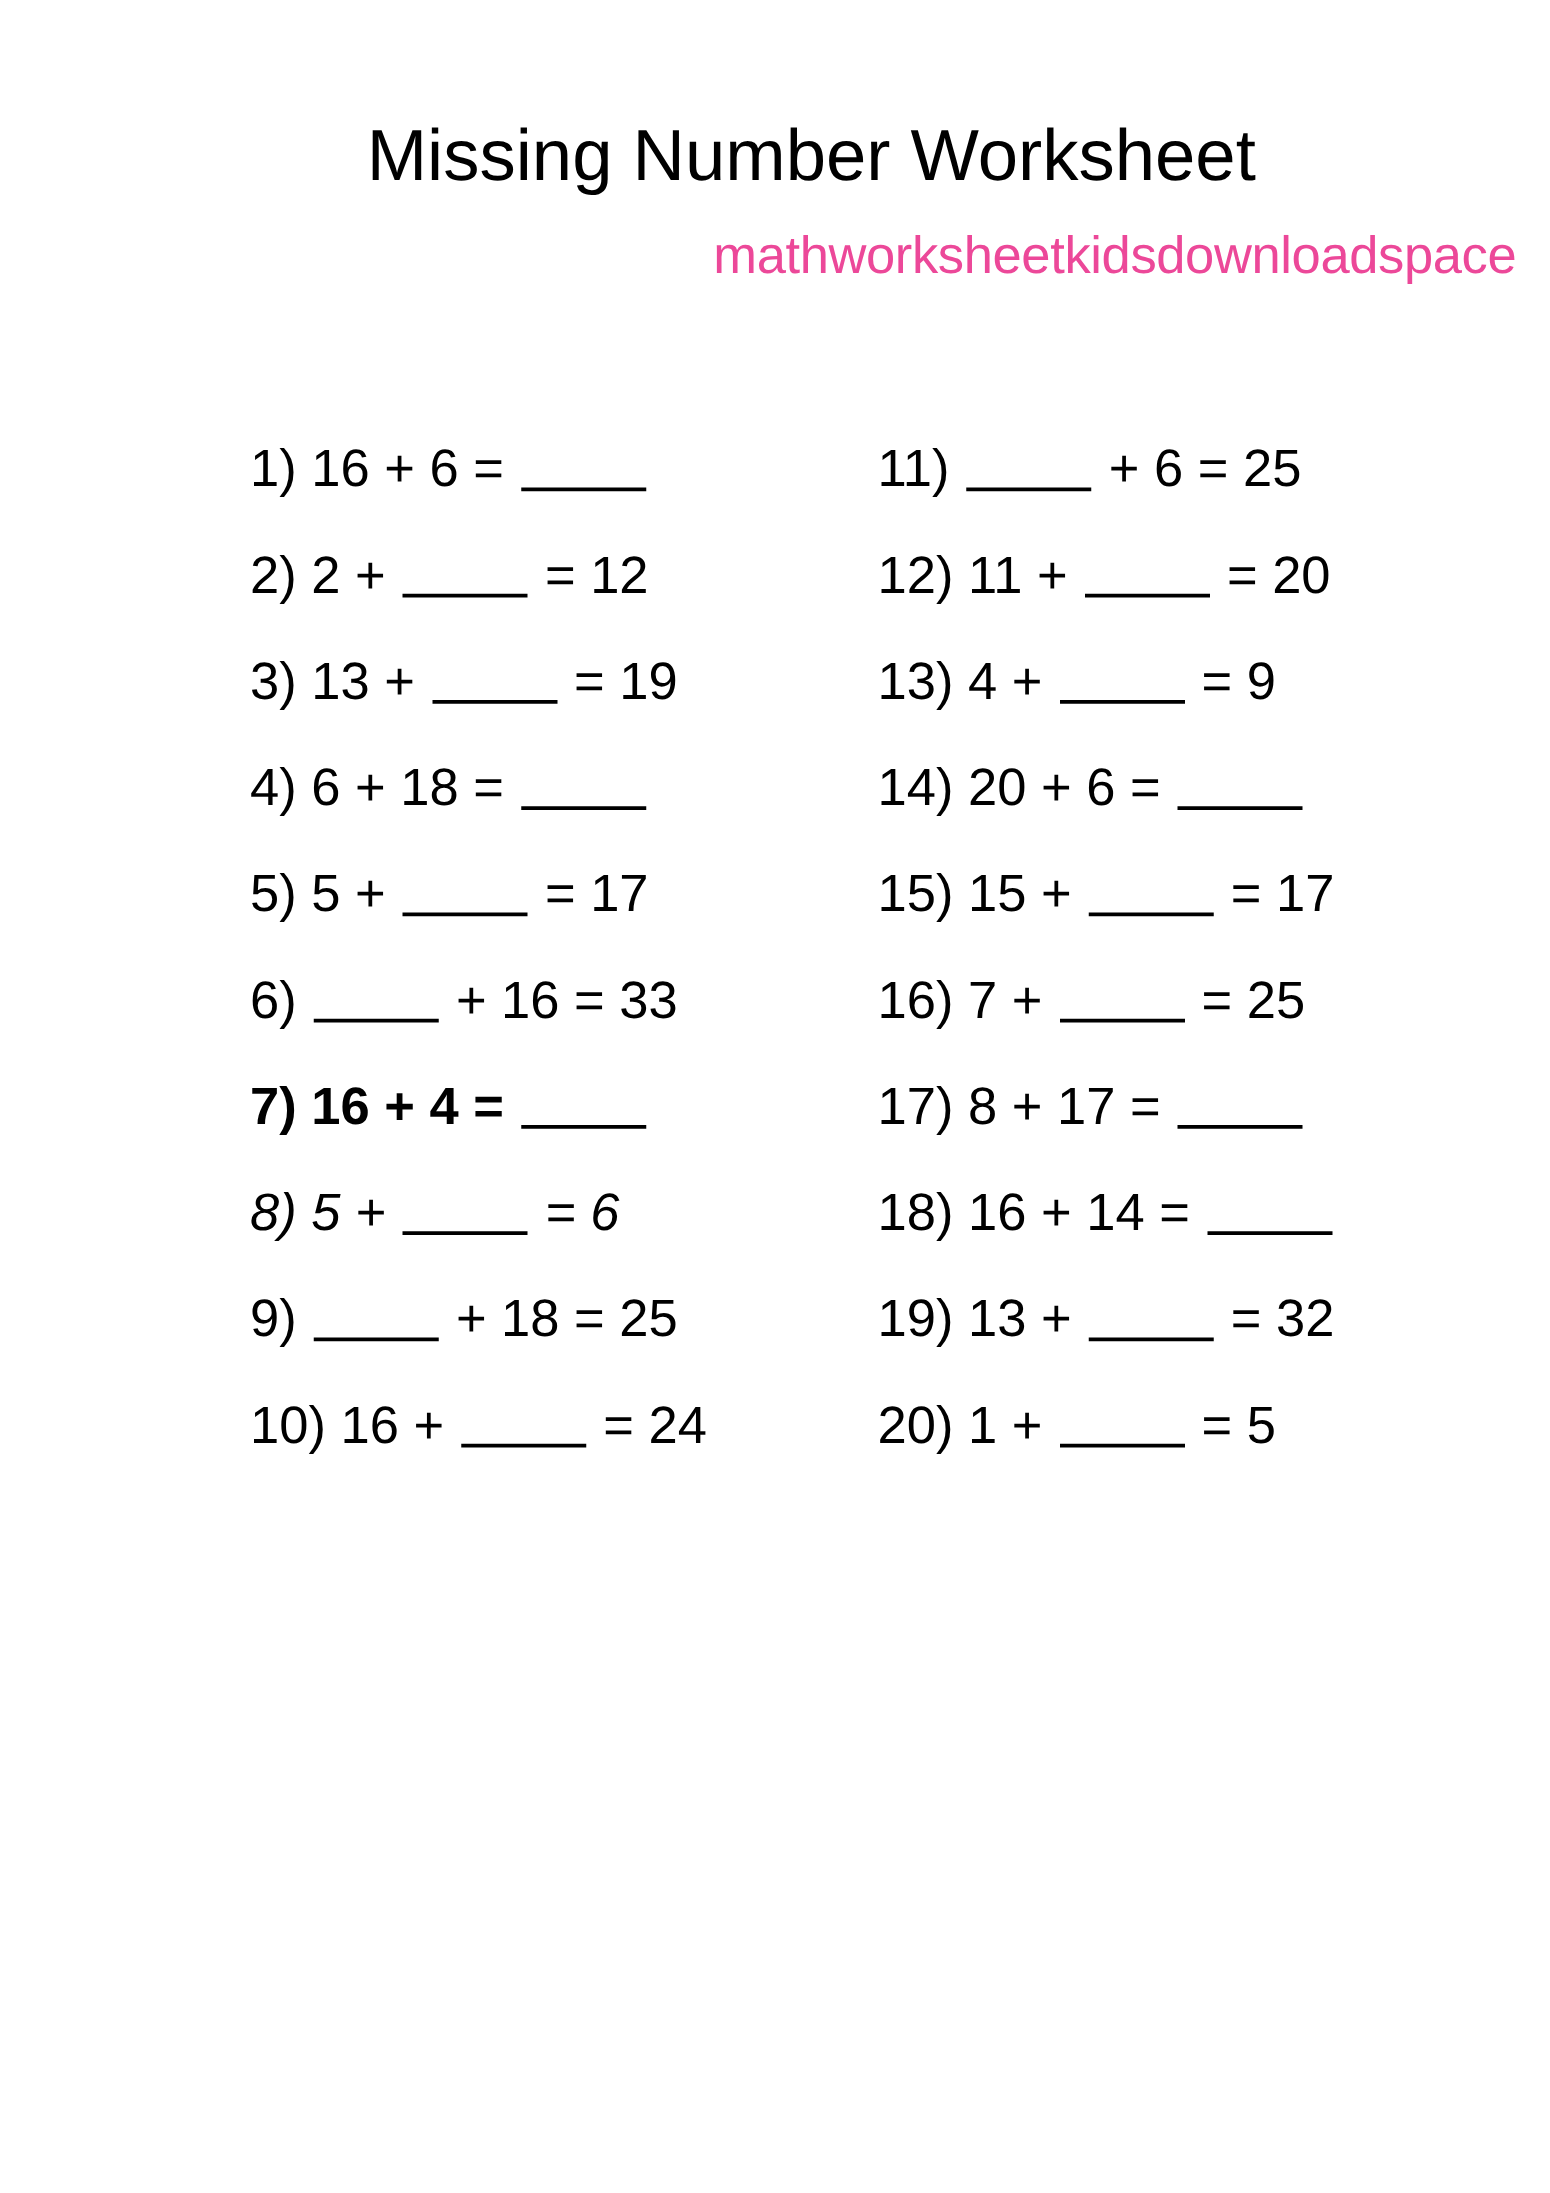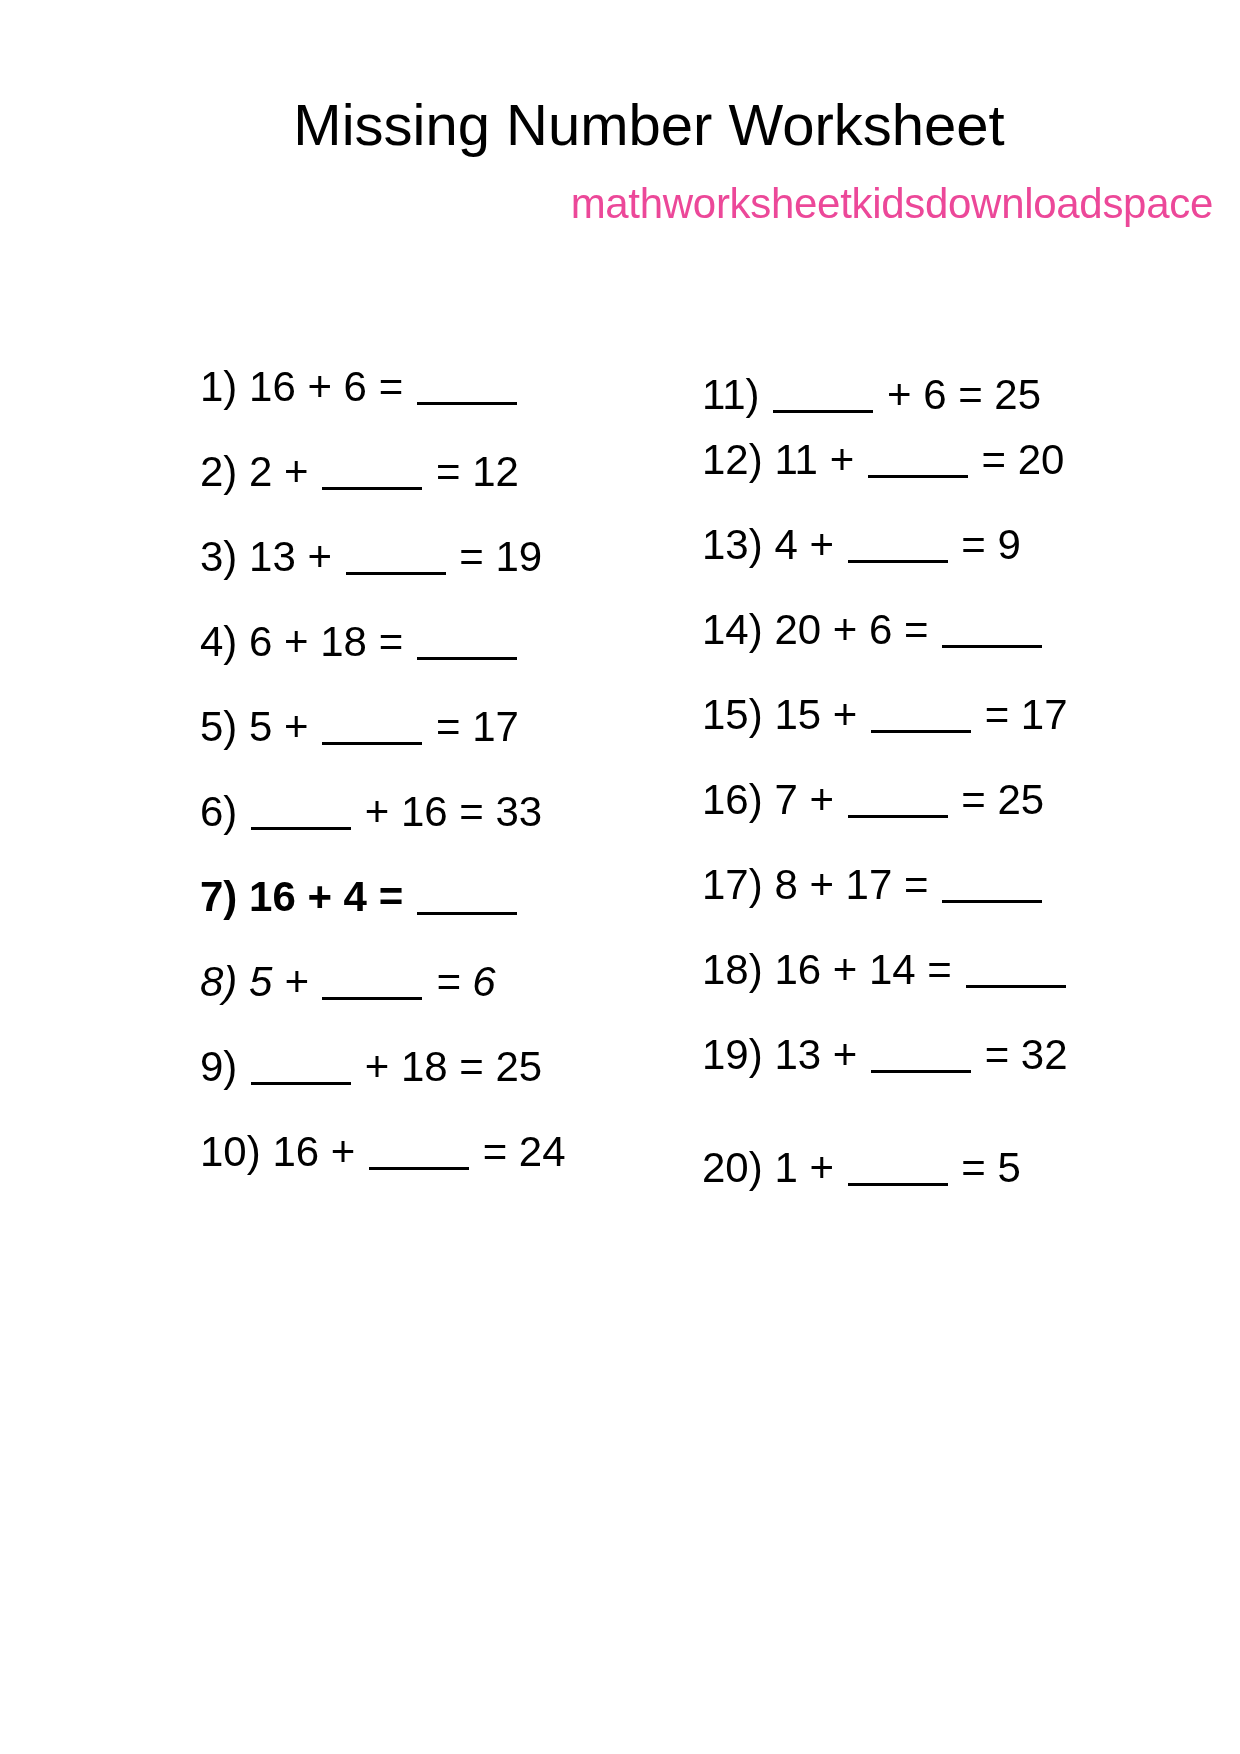--- a/index.html
+++ b/index.html
@@ -35,21 +35,21 @@
       line-height: 1;
       color: #ec4899;
       letter-spacing: -0.3px;
     }
     .problem {
       position: absolute;
       font-size: 42px;
       line-height: 1;
       white-space: pre;
     }
-    .col-left { left: 200px; margin-top: 12px; }
+    .col-left { left: 200px; }
     .col-right { left: 702px; }
     .blank {
       display: inline-block;
       width: 100px;
       border-bottom: 3px solid #000;
       height: 34px;
       vertical-align: baseline;
       margin: 0 2px;
       position: relative;
       top: 4px;
@@ -65,23 +65,23 @@
     <div class="problem col-left" style="top: 352px;"><span>1)</span> <span>16 + 6 =</span> <span class="blank"></span></div>
     <div class="problem col-left" style="top: 437px; text-align: center;"><span>2)</span> <span>2 +</span> <span class="blank"></span> <span>= 12</span></div>
     <div class="problem col-left" style="top: 522px;"><span>3)</span> <span>13 +</span> <span class="blank"></span> <span>= 19</span></div>
     <div class="problem col-left" style="top: 607px;"><span>4)</span> <span>6 + 18 =</span> <span class="blank"></span></div>
     <div class="problem col-left" style="top: 692px;"><span>5)</span> <span>5 +</span> <span class="blank"></span> <span>= 17</span></div>
     <div class="problem col-left" style="top: 777px;"><span>6)</span> <span class="blank"></span> <span>+ 16 = 33</span></div>
     <div class="problem col-left" style="top: 862px; font-weight: bold;"><span>7)</span> <span>16 + 4 =</span> <span class="blank"></span></div>
     <div class="problem col-left" style="top: 947px; font-style: italic;"><span>8)</span> <span>5 +</span> <span class="blank"></span> <span>= 6</span></div>
     <div class="problem col-left" style="top: 1032px;"><span>9)</span> <span class="blank"></span> <span>+ 18 = 25</span></div>
     <div class="problem col-left" style="top: 1117px;"><span>10)</span> <span>16 +</span> <span class="blank"></span> <span>= 24</span></div>
-    <div class="problem col-right" style="top: 372px;"><span>11)</span> <span class="blank"></span> <span>+ 6 = 25</span></div>
+    <div class="problem col-right" style="top: 352px;"><span>11)</span> <span class="blank"></span> <span>+ 6 = 25</span></div>
     <div class="problem col-right" style="top: 437px;"><span>12)</span> <span>11 +</span> <span class="blank"></span> <span>= 20</span></div>
     <div class="problem col-right" style="top: 522px;"><span>13)</span> <span>4 +</span> <span class="blank"></span> <span>= 9</span></div>
     <div class="problem col-right" style="top: 607px;"><span>14)</span> <span>20 + 6 =</span> <span class="blank"></span></div>
     <div class="problem col-right" style="top: 692px;"><span>15)</span> <span>15 +</span> <span class="blank"></span> <span>= 17</span></div>
     <div class="problem col-right" style="top: 777px;"><span>16)</span> <span>7 +</span> <span class="blank"></span> <span>= 25</span></div>
     <div class="problem col-right" style="top: 862px;"><span>17)</span> <span>8 + 17 =</span> <span class="blank"></span></div>
     <div class="problem col-right" style="top: 947px;"><span>18)</span> <span>16 + 14 =</span> <span class="blank"></span></div>
     <div class="problem col-right" style="top: 1032px;"><span>19)</span> <span>13 +</span> <span class="blank"></span> <span>= 32</span></div>
-    <div class="problem col-right" style="top: 1117px; margin-top: 28px;"><span>20)</span> <span>1 +</span> <span class="blank"></span> <span>= 5</span></div>
+    <div class="problem col-right" style="top: 1117px;"><span>20)</span> <span>1 +</span> <span class="blank"></span> <span>= 5</span></div>
   </div>
 
 </body></html>

